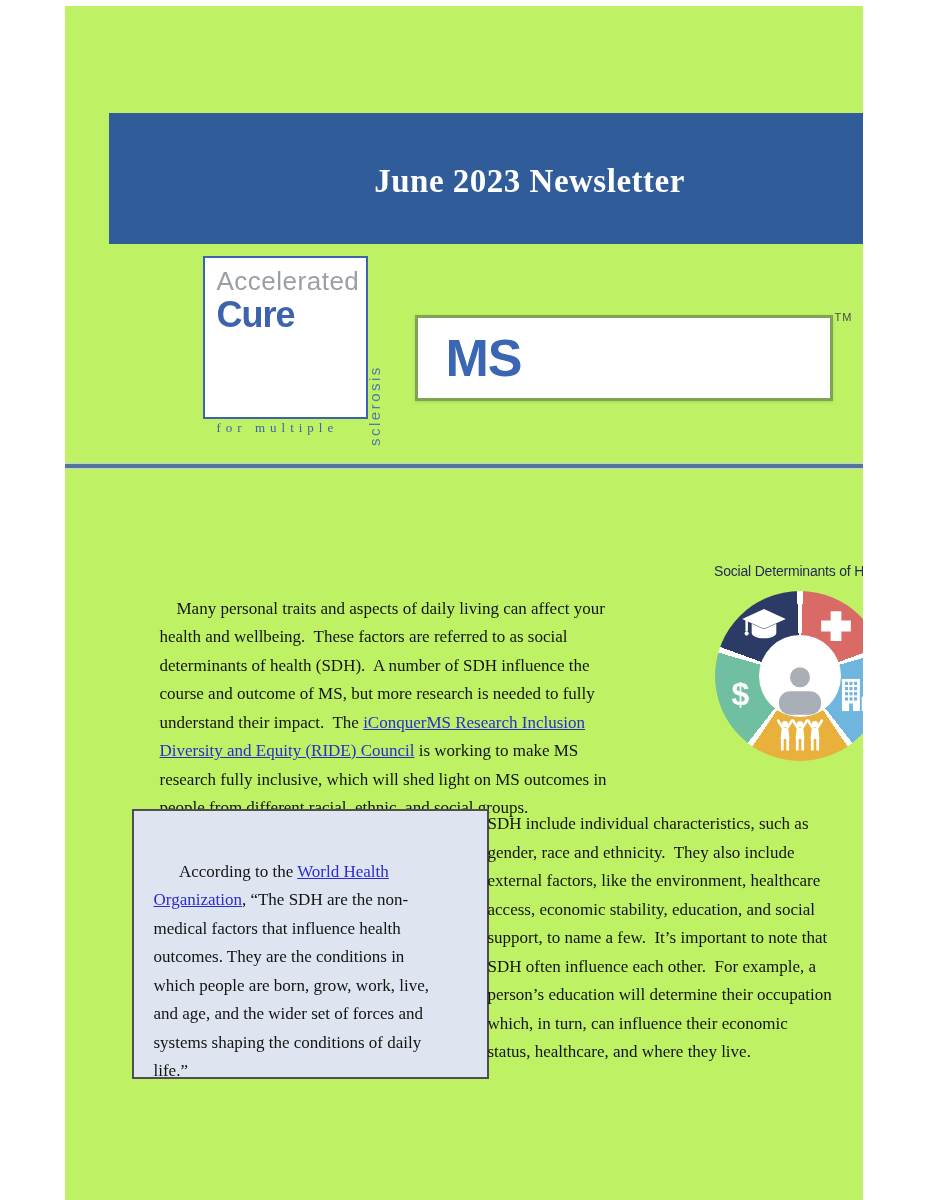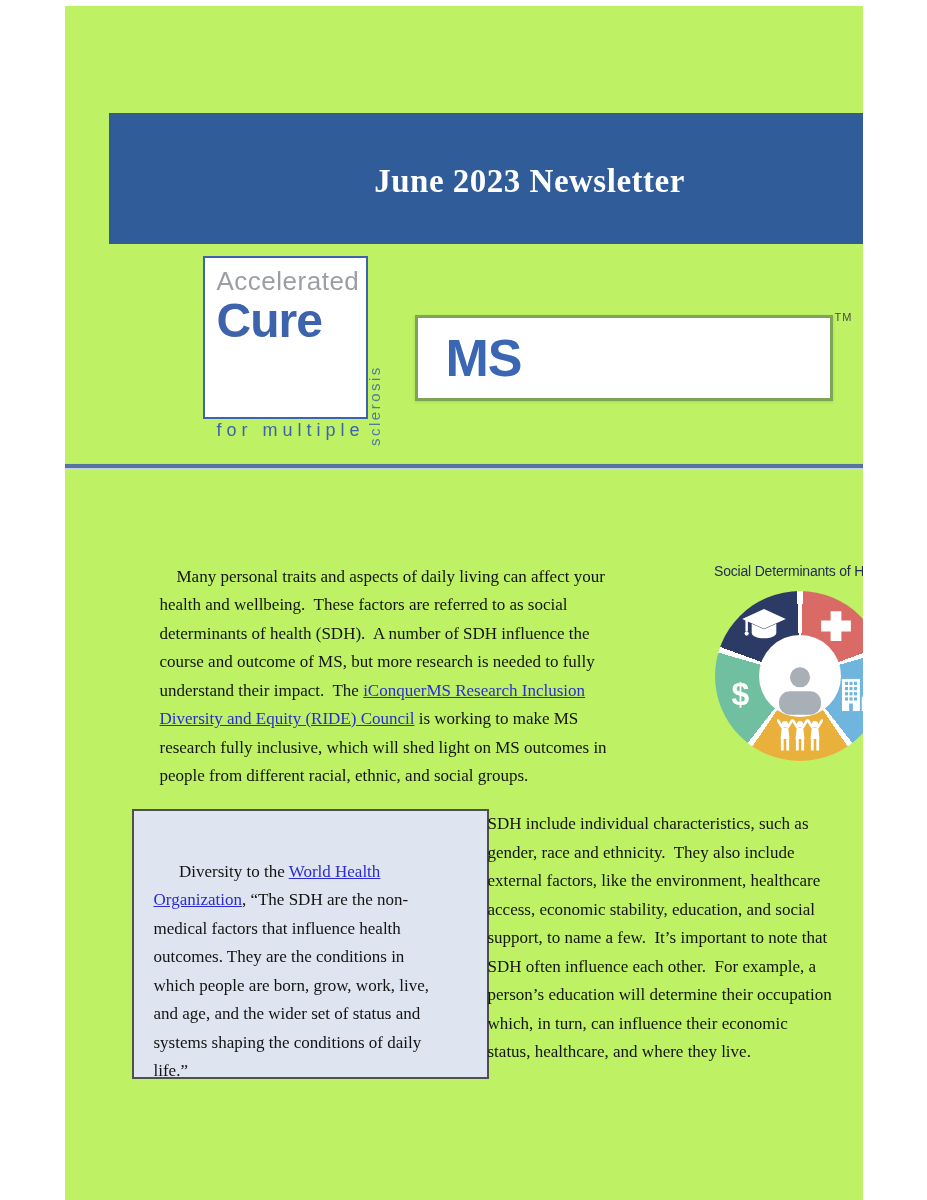--- a/index.html
+++ b/index.html
@@ -21,31 +21,31 @@
     font-family:"Liberation Serif", serif; padding-top:6px;
   }
 
   
   .acp-square {
     position:absolute; left:138px; top:250px; width:165px; height:163px;
     border:2px solid var(--acp-blue,#3D63AD); background:#fff;
     padding:8px 16px 0 12px; font-family:"Liberation Sans", sans-serif;
   }
   .acp-line1 { font-size:26px; color:var(--acp-gray,#9B9FA4); letter-spacing:.5px; }
-  .acp-line2 { font-size:48px; font-weight:bold; color:var(--acp-blue,#3D63AD); line-height:.95; margin-top:1px; letter-spacing:-1px; }
+  .acp-line2 { font-size:36px; font-weight:bold; color:var(--acp-blue,#3D63AD); line-height:.95; margin-top:1px; letter-spacing:-1px; }
   .acp-line3 { font-size:42px; color:var(--acp-gray,#9B9FA4); line-height:.9; margin:-8px 0 0 22px; letter-spacing:-1px; }
   .acp-vertical {
     position:absolute; left:301px; top:318px; height:122px; width:20px;
     writing-mode:vertical-rl; transform:rotate(180deg);
     font-family:"Liberation Sans", sans-serif; font-size:15px; letter-spacing:2.5px;
     color:var(--sclerosis-blue,#4E7CA0); text-align:left;
   }
   .acp-tagline {
     position:absolute; left:152px; top:414px; width:170px;
-    font-family:Liberation Sans, sans-serif; font-size:18px; letter-spacing:5px;
+    font-family:Liberation Serif, serif; font-size:13px; letter-spacing:5px;
     color:var(--acp-blue,#3D63AD); white-space:nowrap;
   }
 
   
   .icq-box {
     position:absolute; left:350px; top:309px; width:418px; height:86px;
     border:3px solid var(--icq-border,#7FA453); background:#fff;
     display:flex; align-items:center; padding-left:20px;
     font-family:"Liberation Sans", sans-serif; box-shadow:0 1px 3px rgba(0,0,0,.12);
   }
@@ -61,21 +61,21 @@
     position:absolute; left:0; top:457px; width:927px; height:6px;
     background:linear-gradient(to bottom,#c3cfe2 0 1px, var(--divider,#54749F) 1px 5px, #c3cfe2 5px 6px);
   }
 
   
   .article-heading {
     position:absolute; left:95px; top:499px;
     font-size:21px; font-weight:bold; color:#000;
   }
   .para { font-size:17px; line-height:28.5px; white-space:pre-wrap; }
-  .para1 { position:absolute; left:95px; top:528px; width:515px; }
+  .para1 { position:absolute; left:95px; top:560px; width:515px; }
   a.doc-link { color:var(--link,#2B2BCF); text-decoration:underline; cursor:pointer; }
 
   
   .sdh-title {
     position:absolute; left:643px; top:557px; width:186px; text-align:right;
     font-family:"Liberation Sans", sans-serif; font-weight:normal; font-size:14px;
     color:var(--sdh-title,#222C54); letter-spacing:-.2px; white-space:nowrap;
   }
   .wheel {
     position:absolute; left:650px; top:585px; width:170px; height:170px;
@@ -229,26 +229,26 @@
         <svg viewBox="0 0 48 48" width="56" height="56" style="display:block">
           <circle cx="24" cy="14" r="8.6" fill="var(--wheel-person,#A9AFB6)"></circle>
           <rect x="6" y="26" width="36" height="20" rx="9" fill="var(--wheel-person,#A9AFB6)"></rect>
         </svg>
       </span>
     </div>
   </div>
 
   <div class="quote-box">
     <div class="para">
-      <span>Diversity to the </span><a class="doc-link">World Health
+      <span>According to the </span><a class="doc-link">World Health
 Organization</a><span>, “The SDH are the non-
 medical factors that influence health
 outcomes. They are the conditions in
 which people are born, grow, work, live,
-and age, and the wider set of status and
+and age, and the wider set of forces and
 systems shaping the conditions of daily
 life.”</span>
     </div>
   </div>
 
   <div class="para right-col">SDH include individual characteristics, such as
 gender, race and ethnicity.  They also include
 external factors, like the environment, healthcare
 access, economic stability, education, and social
 support, to name a few.  It’s important to note that

